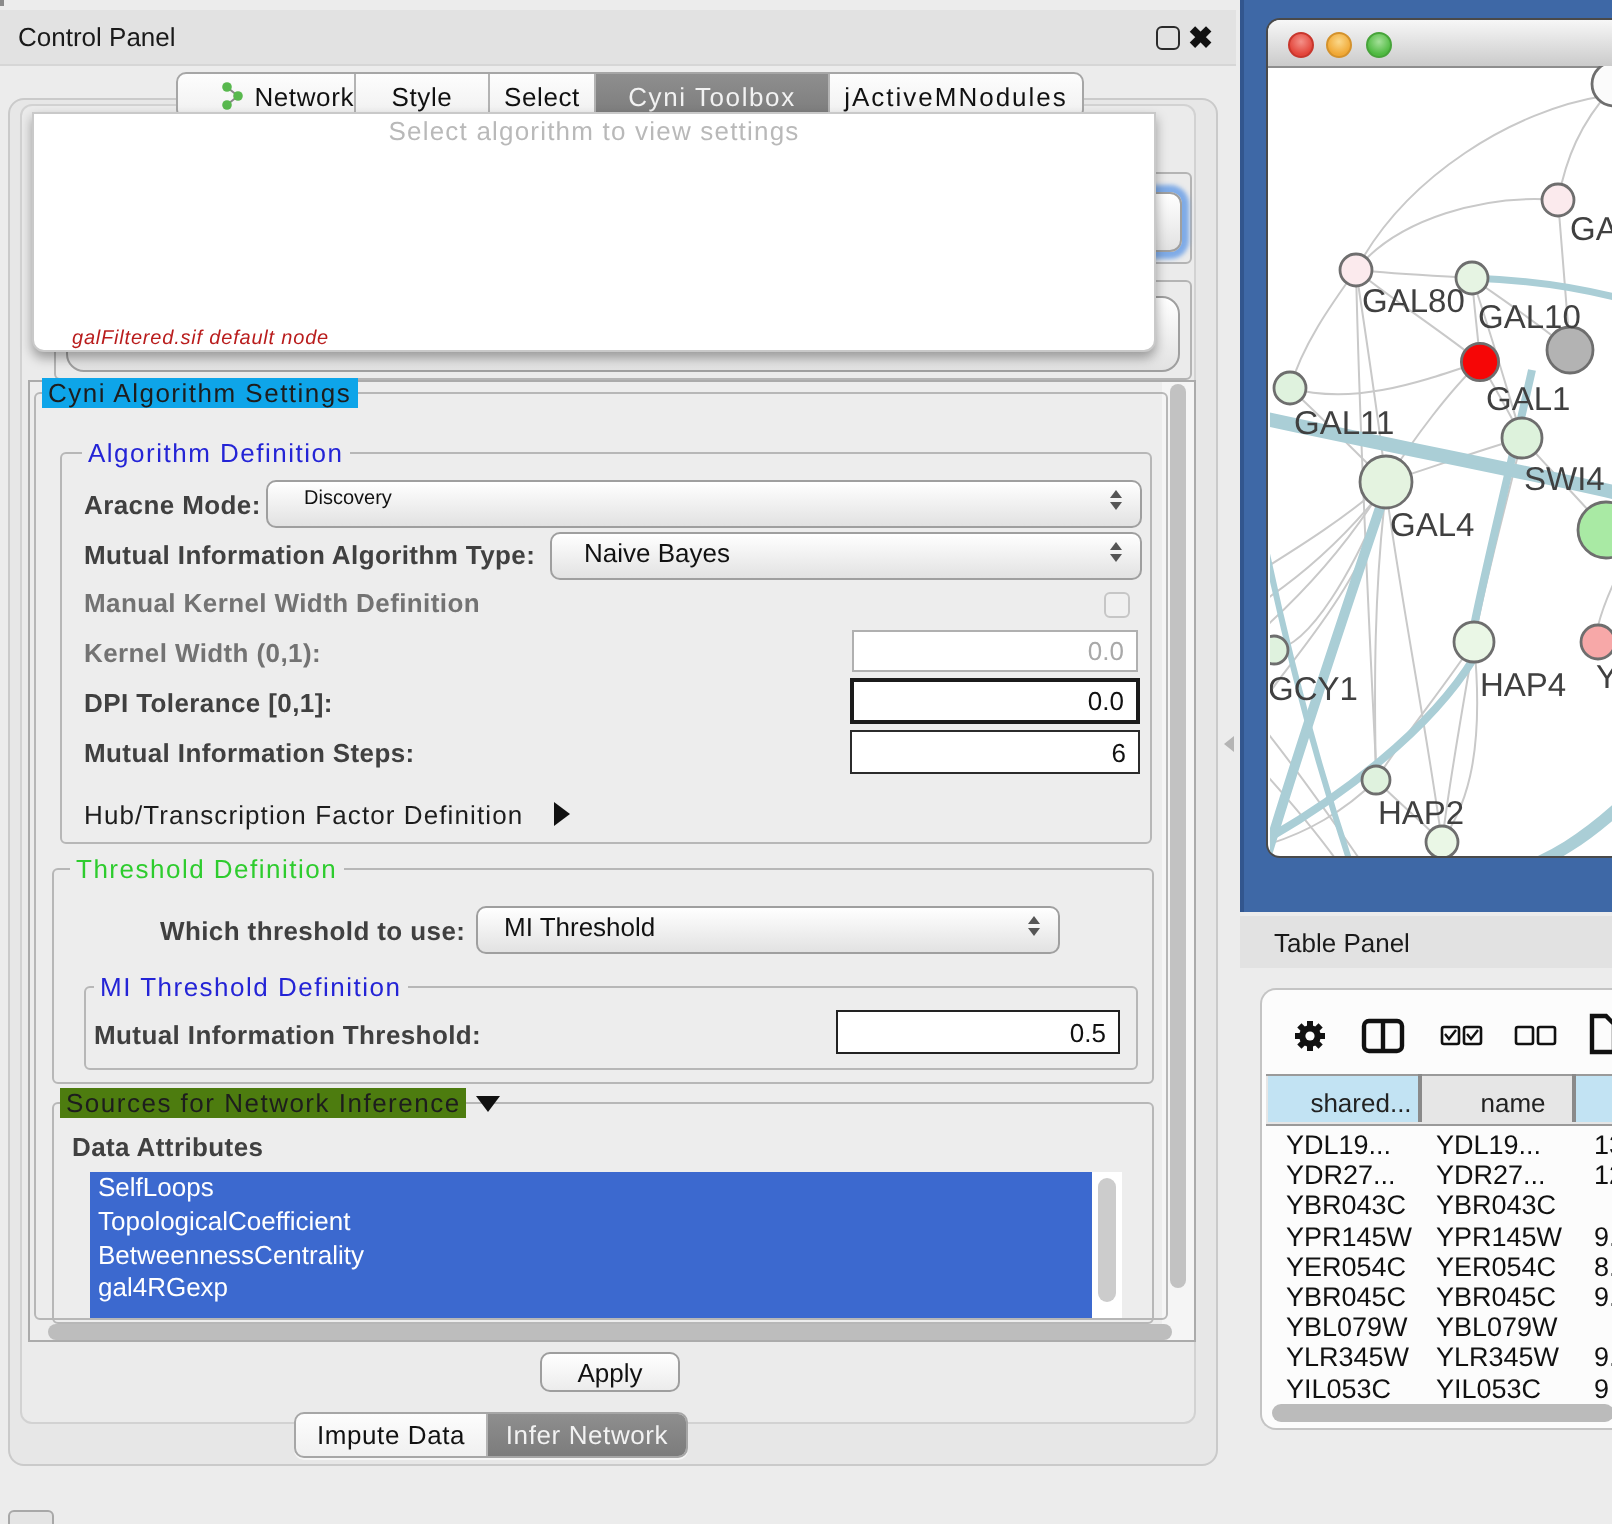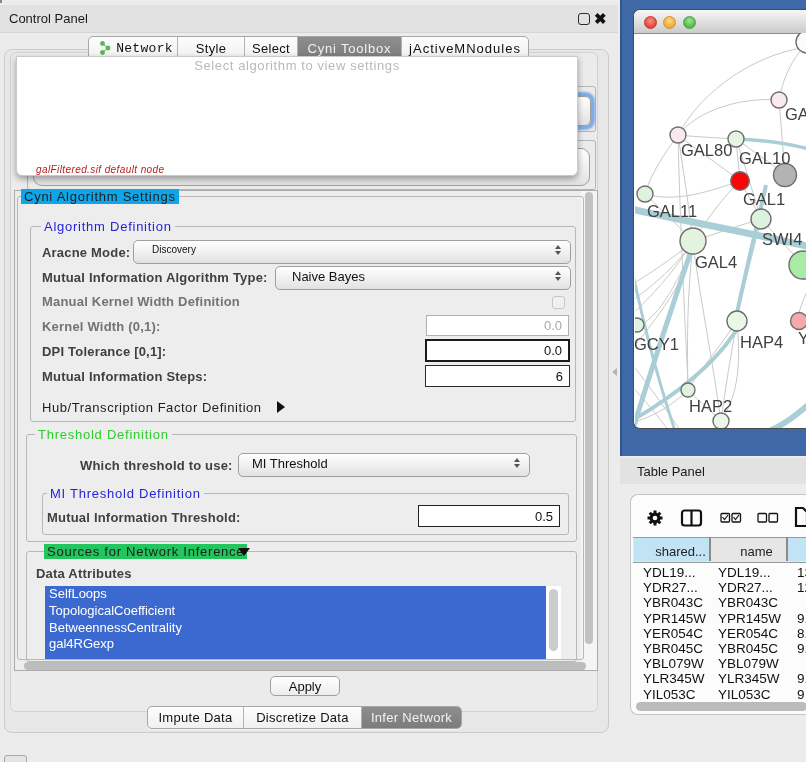--- a/index.html
+++ b/index.html
@@ -103,49 +103,48 @@
       <div class="d"></div>
     </div>
 
   <div class="group" style="left:42px;top:493px;width:525px;height:40px;">
     <div class="gtitle" style="left:4px;color:#2424d6;background:#ededed;">MI Threshold Definition</div>
   </div>
   <div class="lbl" style="left:47px;top:510px;">Mutual Information Threshold:</div>
   <div class="inp" style="left:418px;top:505px;width:142px;height:22px;border:1.5px solid #222;">0.5</div>
 
   <div class="group" style="left:26px;top:551px;width:549px;height:109px;">
-    <div class="gtitle" style="left:17px;color:#1d1d1d;background:#22c55e;">Sources for Network Inference</div>
+    <div class="gtitle" style="left:3px;color:#1d1d1d;background:#4d7c0f;">Sources for Network Inference</div>
   </div>
   <div class="abs" style="left:238px;top:548px;width:0;height:0;border-left:6.5px solid transparent;border-right:6.5px solid transparent;border-top:8px solid #111;z-index:3;"></div>
   <div class="lbl" style="left:36px;top:566px;">Data Attributes</div>
 
   <div class="abs" style="left:45px;top:586px;width:516px;height:73px;background:#fff;"></div>
   <div class="abs" style="left:45px;top:586px;width:501px;height:73px;background:#3c69cf;color:#fff;font-size:13px;line-height:16.8px;padding-left:4px;box-sizing:border-box;overflow:hidden;">SelfLoops<br>TopologicalCoefficient<br>BetweennessCentrality<br>gal4RGexp</div>
   <div class="abs" style="left:549px;top:589px;width:9px;height:62px;background:#cccccc;border-radius:5px;"></div>
 
   <div class="abs" style="left:270px;top:676px;width:68px;height:18px;border:1px solid #9e9e9e;border-radius:5px;background:linear-gradient(#ffffff,#ececec);display:flex;align-items:center;justify-content:center;font-size:13px;color:#111;">Apply</div>
 
   <div class="seg" style="left:147px;top:706px;height:21px;">
     <div class="s" style="width:95px;">Impute Data</div>
-    <div class="s" style="width:118px;">Discretize Data</div>
     <div class="s sel" style="width:100px;">Infer Network</div>
   </div>
 
   <div class="seg" style="left:88px;top:36px;height:22px;">
-    <div class="s" style="width:88px;justify-content:center;padding-left:6px;box-sizing:border-box;font-family:Liberation Mono, monospace;">
+    <div class="s" style="width:88px;justify-content:flex-end;padding-left:6px;box-sizing:border-box;">
       <svg width="13" height="14" viewBox="0 0 13 14" style="margin-right:4px;">
         <line x1="4" y1="3" x2="9" y2="7" stroke="#888" stroke-width="1"></line>
         <line x1="4" y1="11" x2="9" y2="7" stroke="#888" stroke-width="1"></line>
         <circle cx="3.5" cy="2.5" r="2.4" fill="#58b84e"></circle>
         <circle cx="9" cy="7" r="2.4" fill="#58b84e"></circle>
         <circle cx="3.5" cy="11.5" r="2.4" fill="#58b84e"></circle>
       </svg>Network</div>
     <div class="s" style="width:67px;">Style</div>
     <div class="s" style="width:53px;">Select</div>
-    <div class="s sel" style="width:104px;letter-spacing:.8px;">Cyni Toolbox</div>
+    <div class="s sel" style="width:117px;letter-spacing:.8px;">Cyni Toolbox</div>
     <div class="s" style="width:127px;letter-spacing:1px;">jActiveMNodules</div>
   </div>
 
   <div class="abs" style="left:16px;top:56px;width:562px;height:120px;background:#fff;border:1px solid #c9c9c9;border-radius:0 0 6px 6px;box-shadow:0 3px 6px rgba(0,0,0,.35);box-sizing:border-box;z-index:5;"></div>
   <div class="abs" style="left:16px;top:58px;width:562px;text-align:center;font-size:13px;letter-spacing:.6px;color:#b9b9b9;z-index:6;">Select algorithm to view settings</div>
 
   <div class="abs" style="left:612px;top:368px;width:0;height:0;border-top:4px solid transparent;border-bottom:4px solid transparent;border-right:5px solid #b4b4b4;"></div>
 
   <div class="abs" style="left:620px;top:0;width:186px;height:456px;background:#3e68a6;border-left:2px solid #32568e;box-sizing:border-box;"></div>
 

